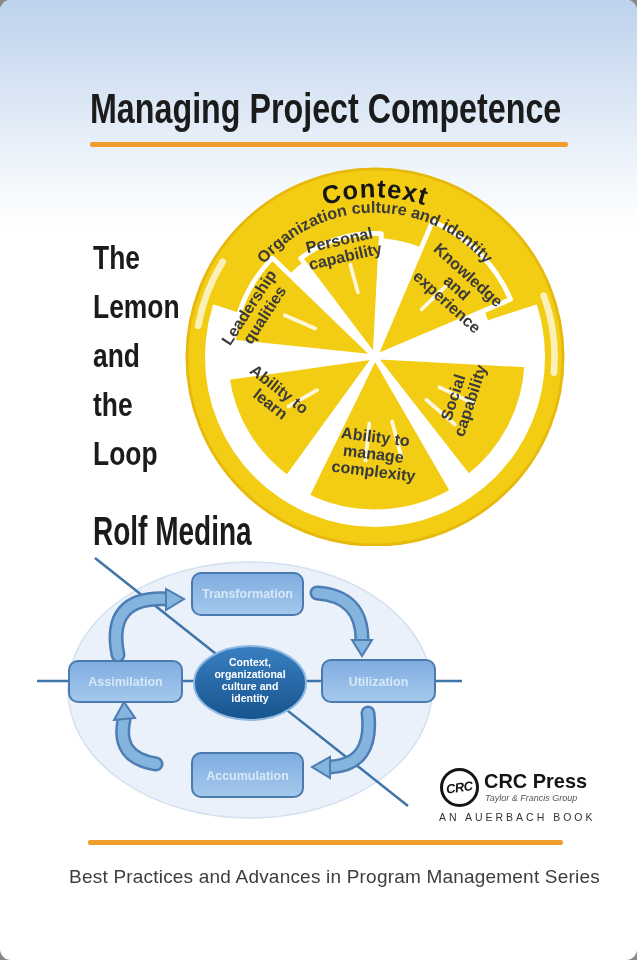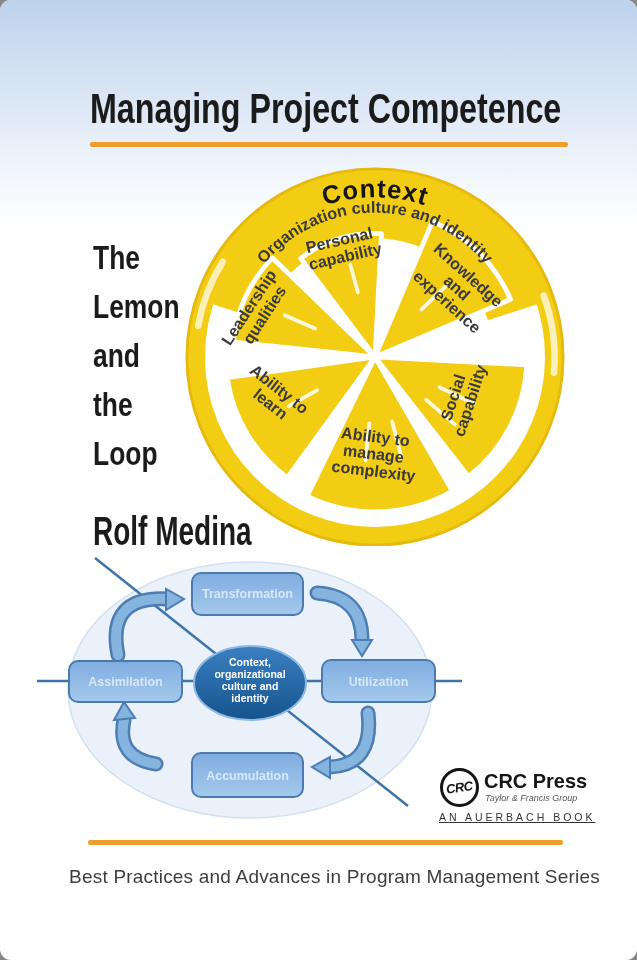--- a/index.html
+++ b/index.html
@@ -28,21 +28,21 @@
   #loop-svg{position:absolute;left:28px;top:552px;}
   
   #publisher{position:absolute;left:438px;top:766px;width:140px;}
   #crc-circle{
     position:absolute;left:2px;top:2px;width:33px;height:33px;border:3px solid #141414;border-radius:50%;
     display:flex;align-items:center;justify-content:center;background:#fff;
   }
   #crc-circle span{font-size:13px;font-weight:bold;font-style:italic;color:#141414;transform:rotate(-8deg);letter-spacing:-0.5px;}
   #pub-name{position:absolute;left:46px;top:3px;font-size:21px;font-weight:600;color:#151515;white-space:nowrap;transform:scaleX(0.95);transform-origin:left top;}
   #pub-group{position:absolute;left:47px;top:27px;font-size:9px;color:#555;white-space:nowrap;font-style:italic;}
-  #pub-imprint{position:absolute;left:1px;top:45px;font-size:10.5px;letter-spacing:3px;color:#333;white-space:nowrap;text-decoration:underline;}
+  #pub-imprint{position:absolute;left:1px;top:45px;font-size:10.5px;letter-spacing:3px;color:#333;white-space:nowrap;}
   #series{
     position:absolute;left:0;top:866px;width:637px;text-align:center;
     font-size:19px;color:#3d3d3d;letter-spacing:0.2px;padding-left:16px;
   }
 </style>
 </head>
 <body>
 
 <div id="cover">
 

